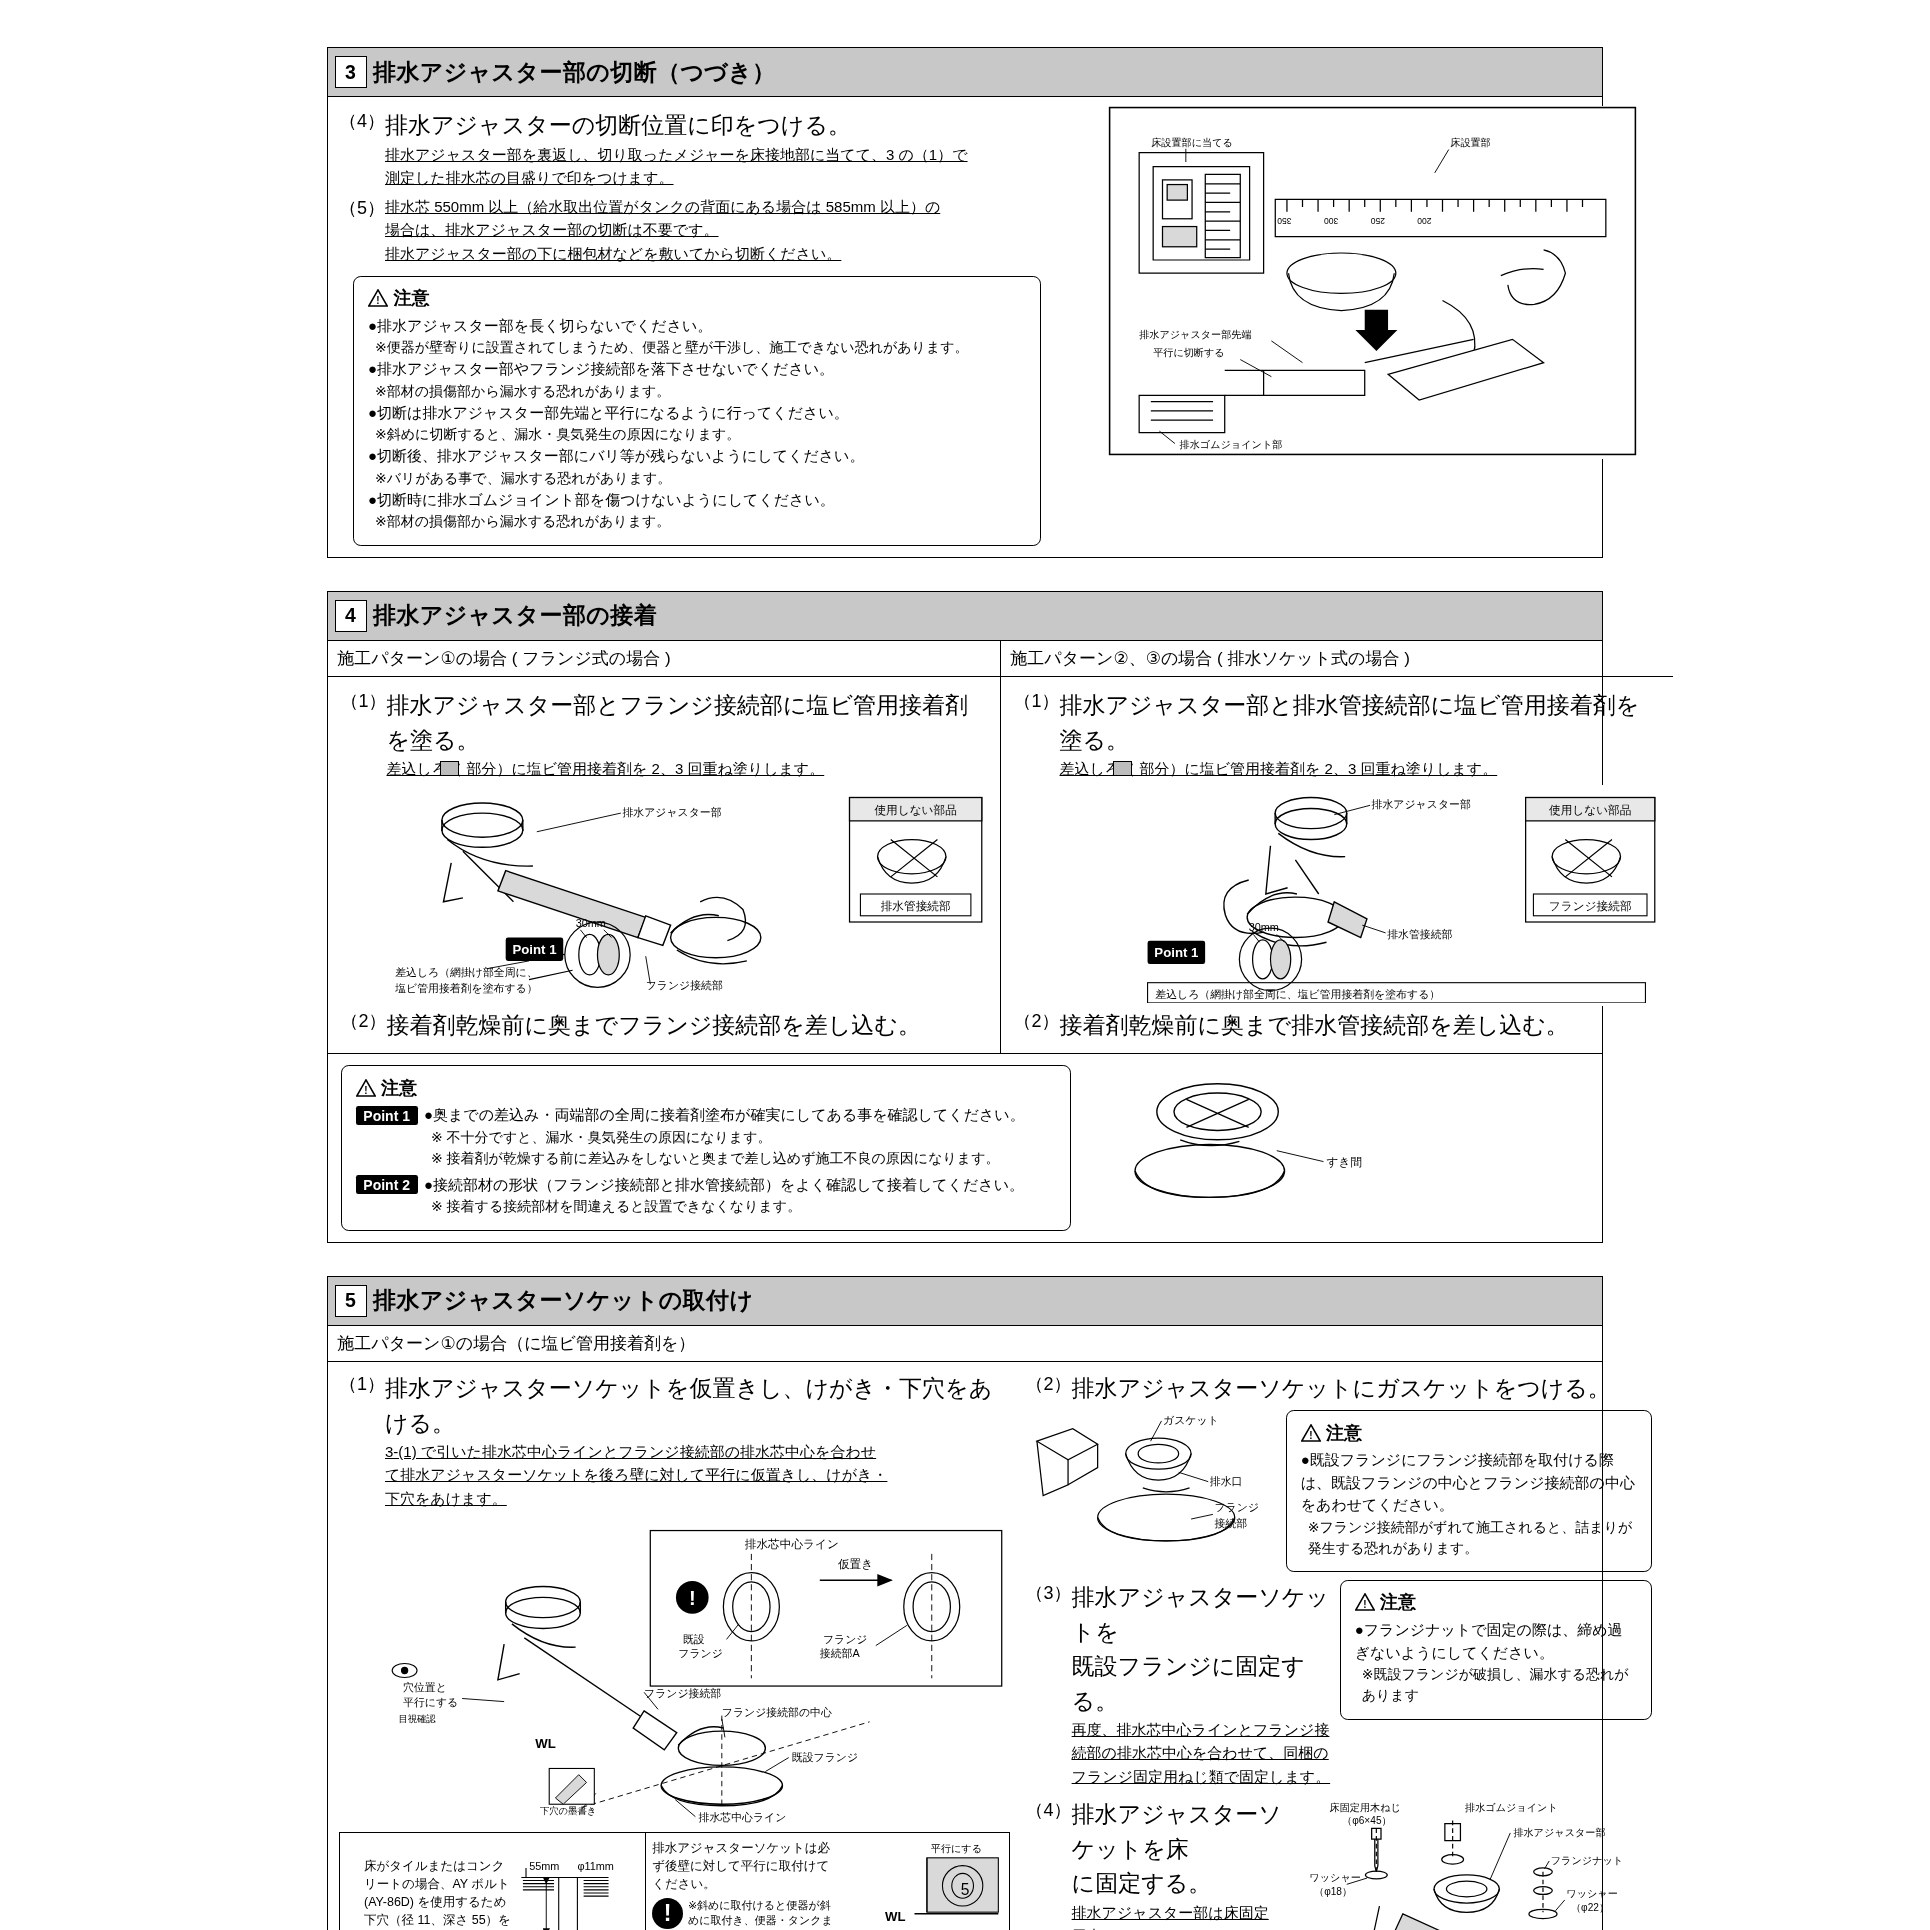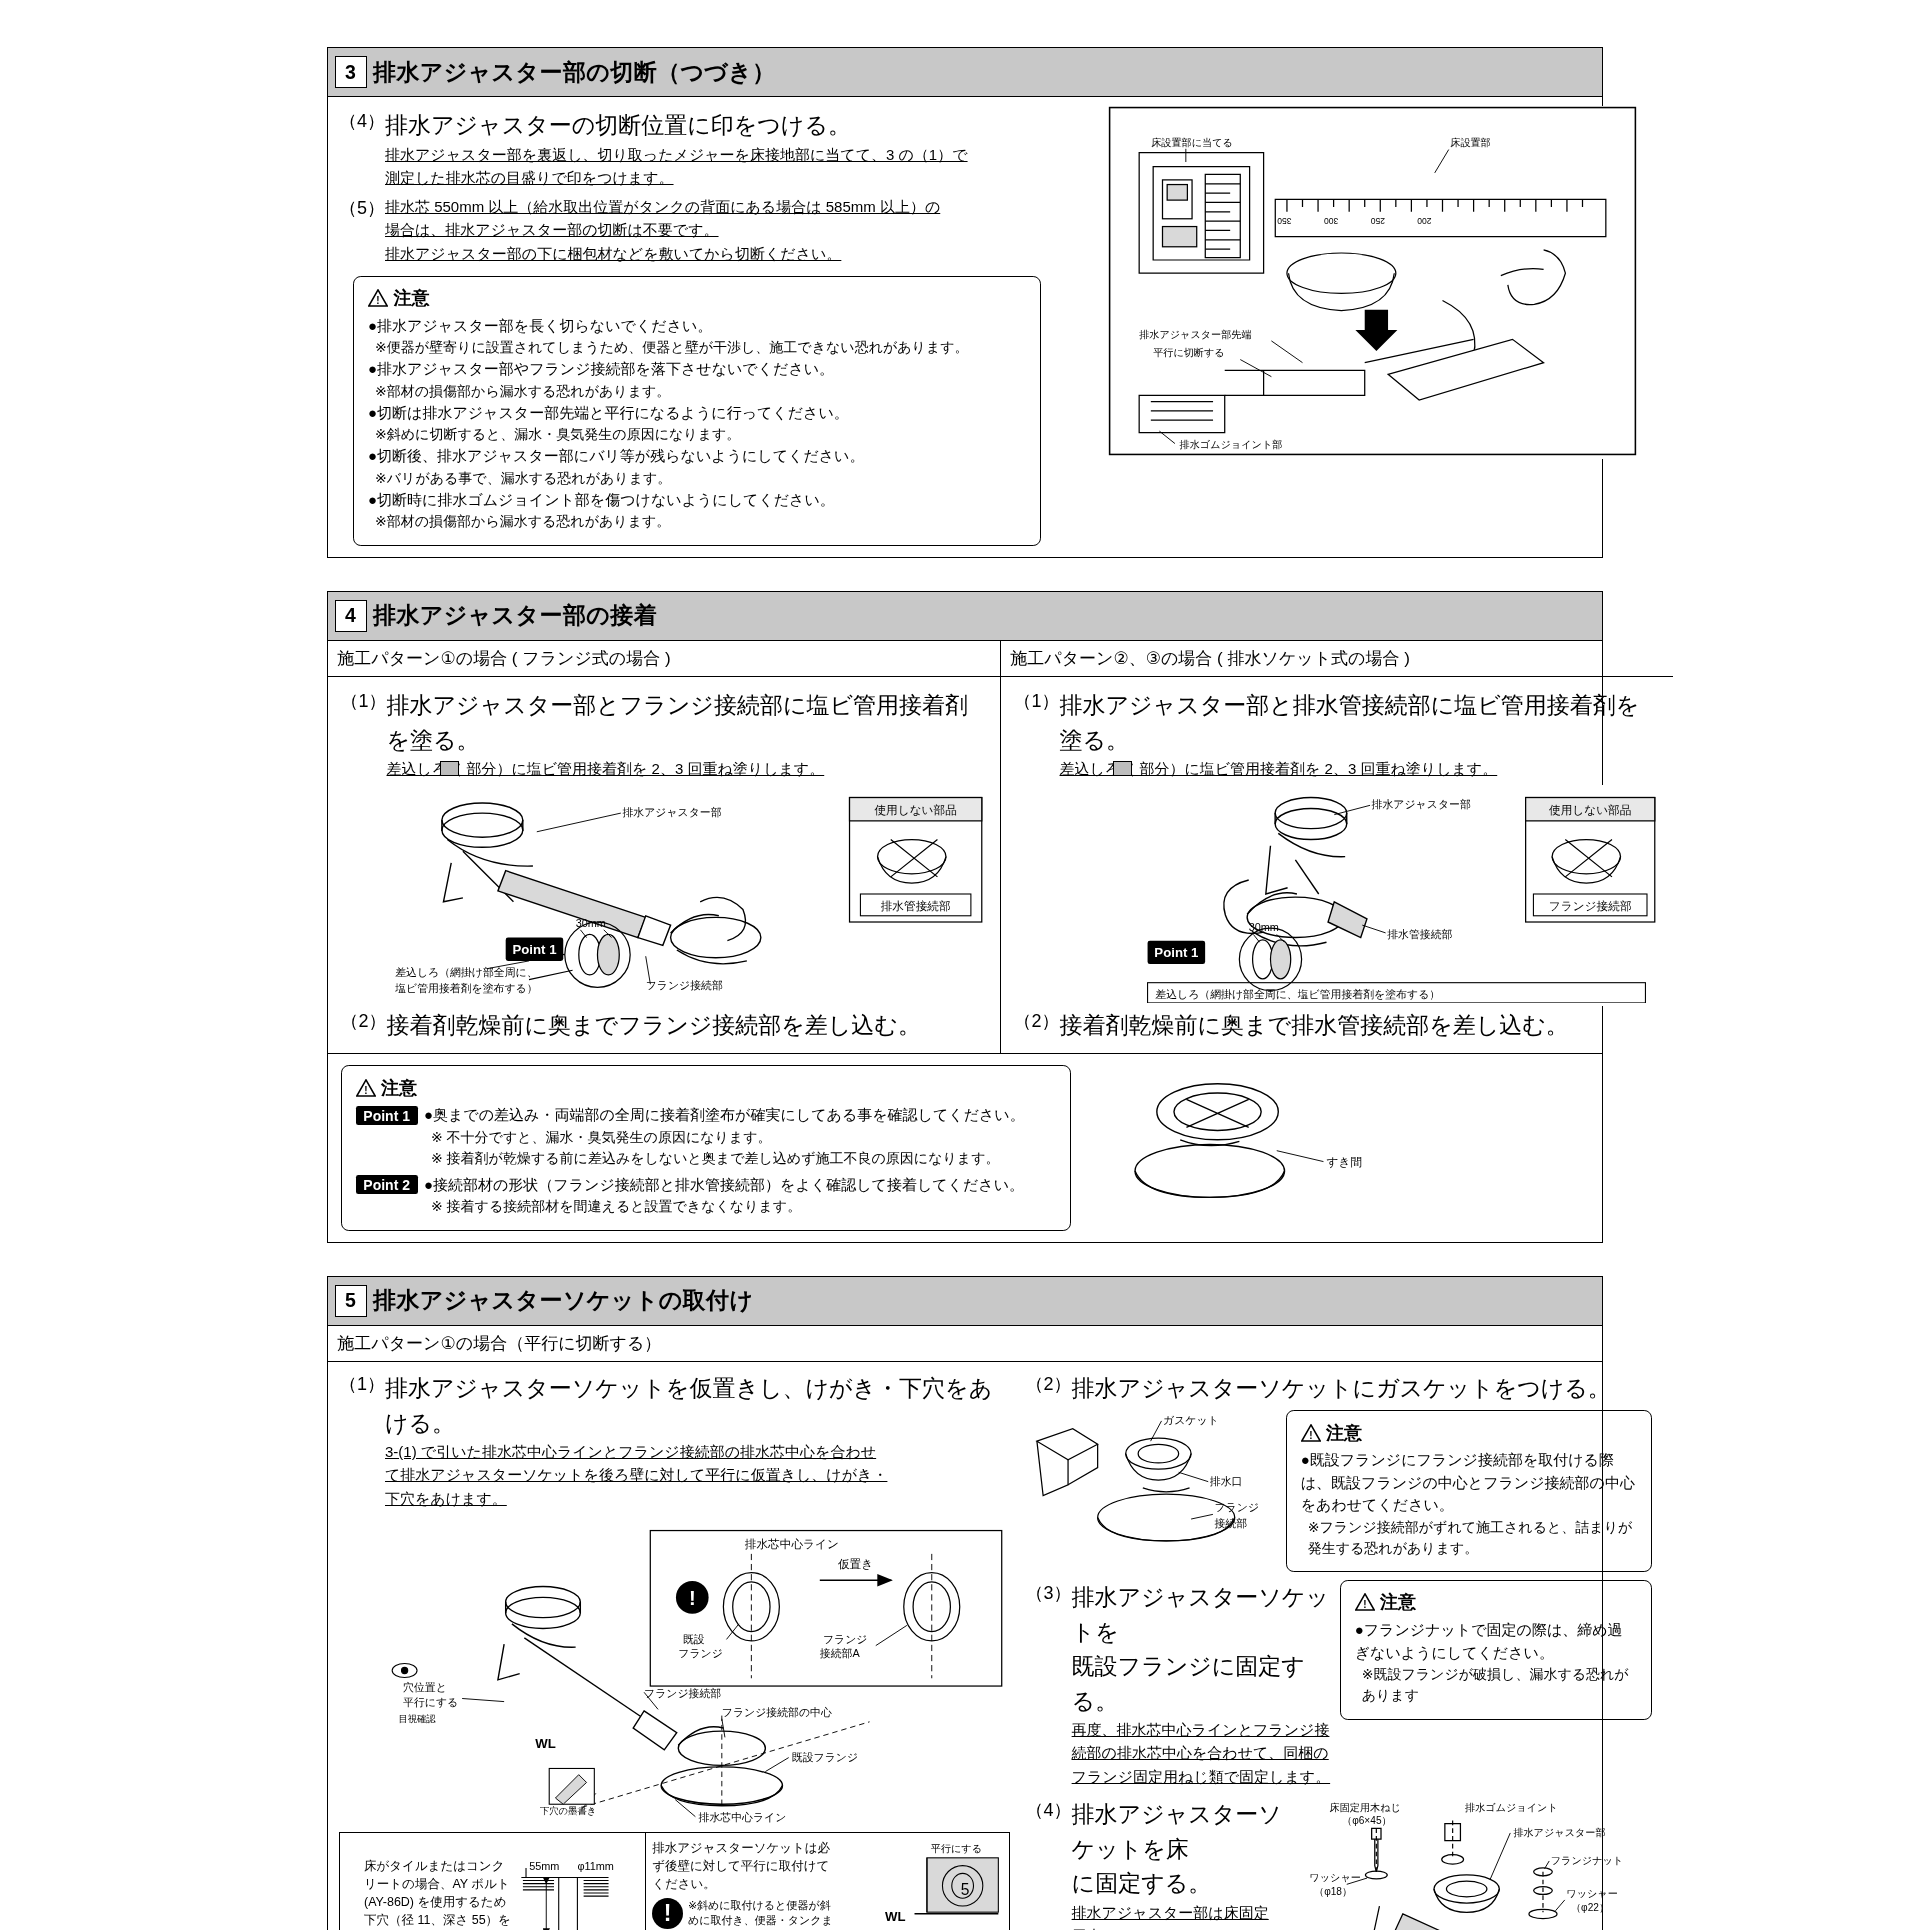--- a/index.html
+++ b/index.html
@@ -371,21 +371,21 @@
 
   <div style="margin-top:33px">
     <div class="sec-head">
       <div class="sec-num">
             <span>5</span>
           </div>
       <div class="sec-title">排水アジャスターソケットの取付け</div>
     </div>
 
     <div class="sec-body">
-      <div class="subhead">施工パターン①の場合（平行に切断する）</div>
+      <div class="subhead">施工パターン①の場合（に塩ビ管用接着剤を）</div>
 
       <div style="display:flex;">
 
         <div style="flex:0 0 638px;padding:9.3px 7.8px 9.3px 11px;">
           <div class="row">
             <div class="lbl">（1）</div>
             <div>
               <div class="txt">排水アジャスターソケットを仮置きし、けがき・下穴をあける。</div>
               <div class="sub" style="white-space:pre-line">3-(1) で引いた排水芯中心ラインとフランジ接続部の排水芯中心を合わせ
 て排水アジャスターソケットを後ろ壁に対して平行に仮置きし、けがき・

